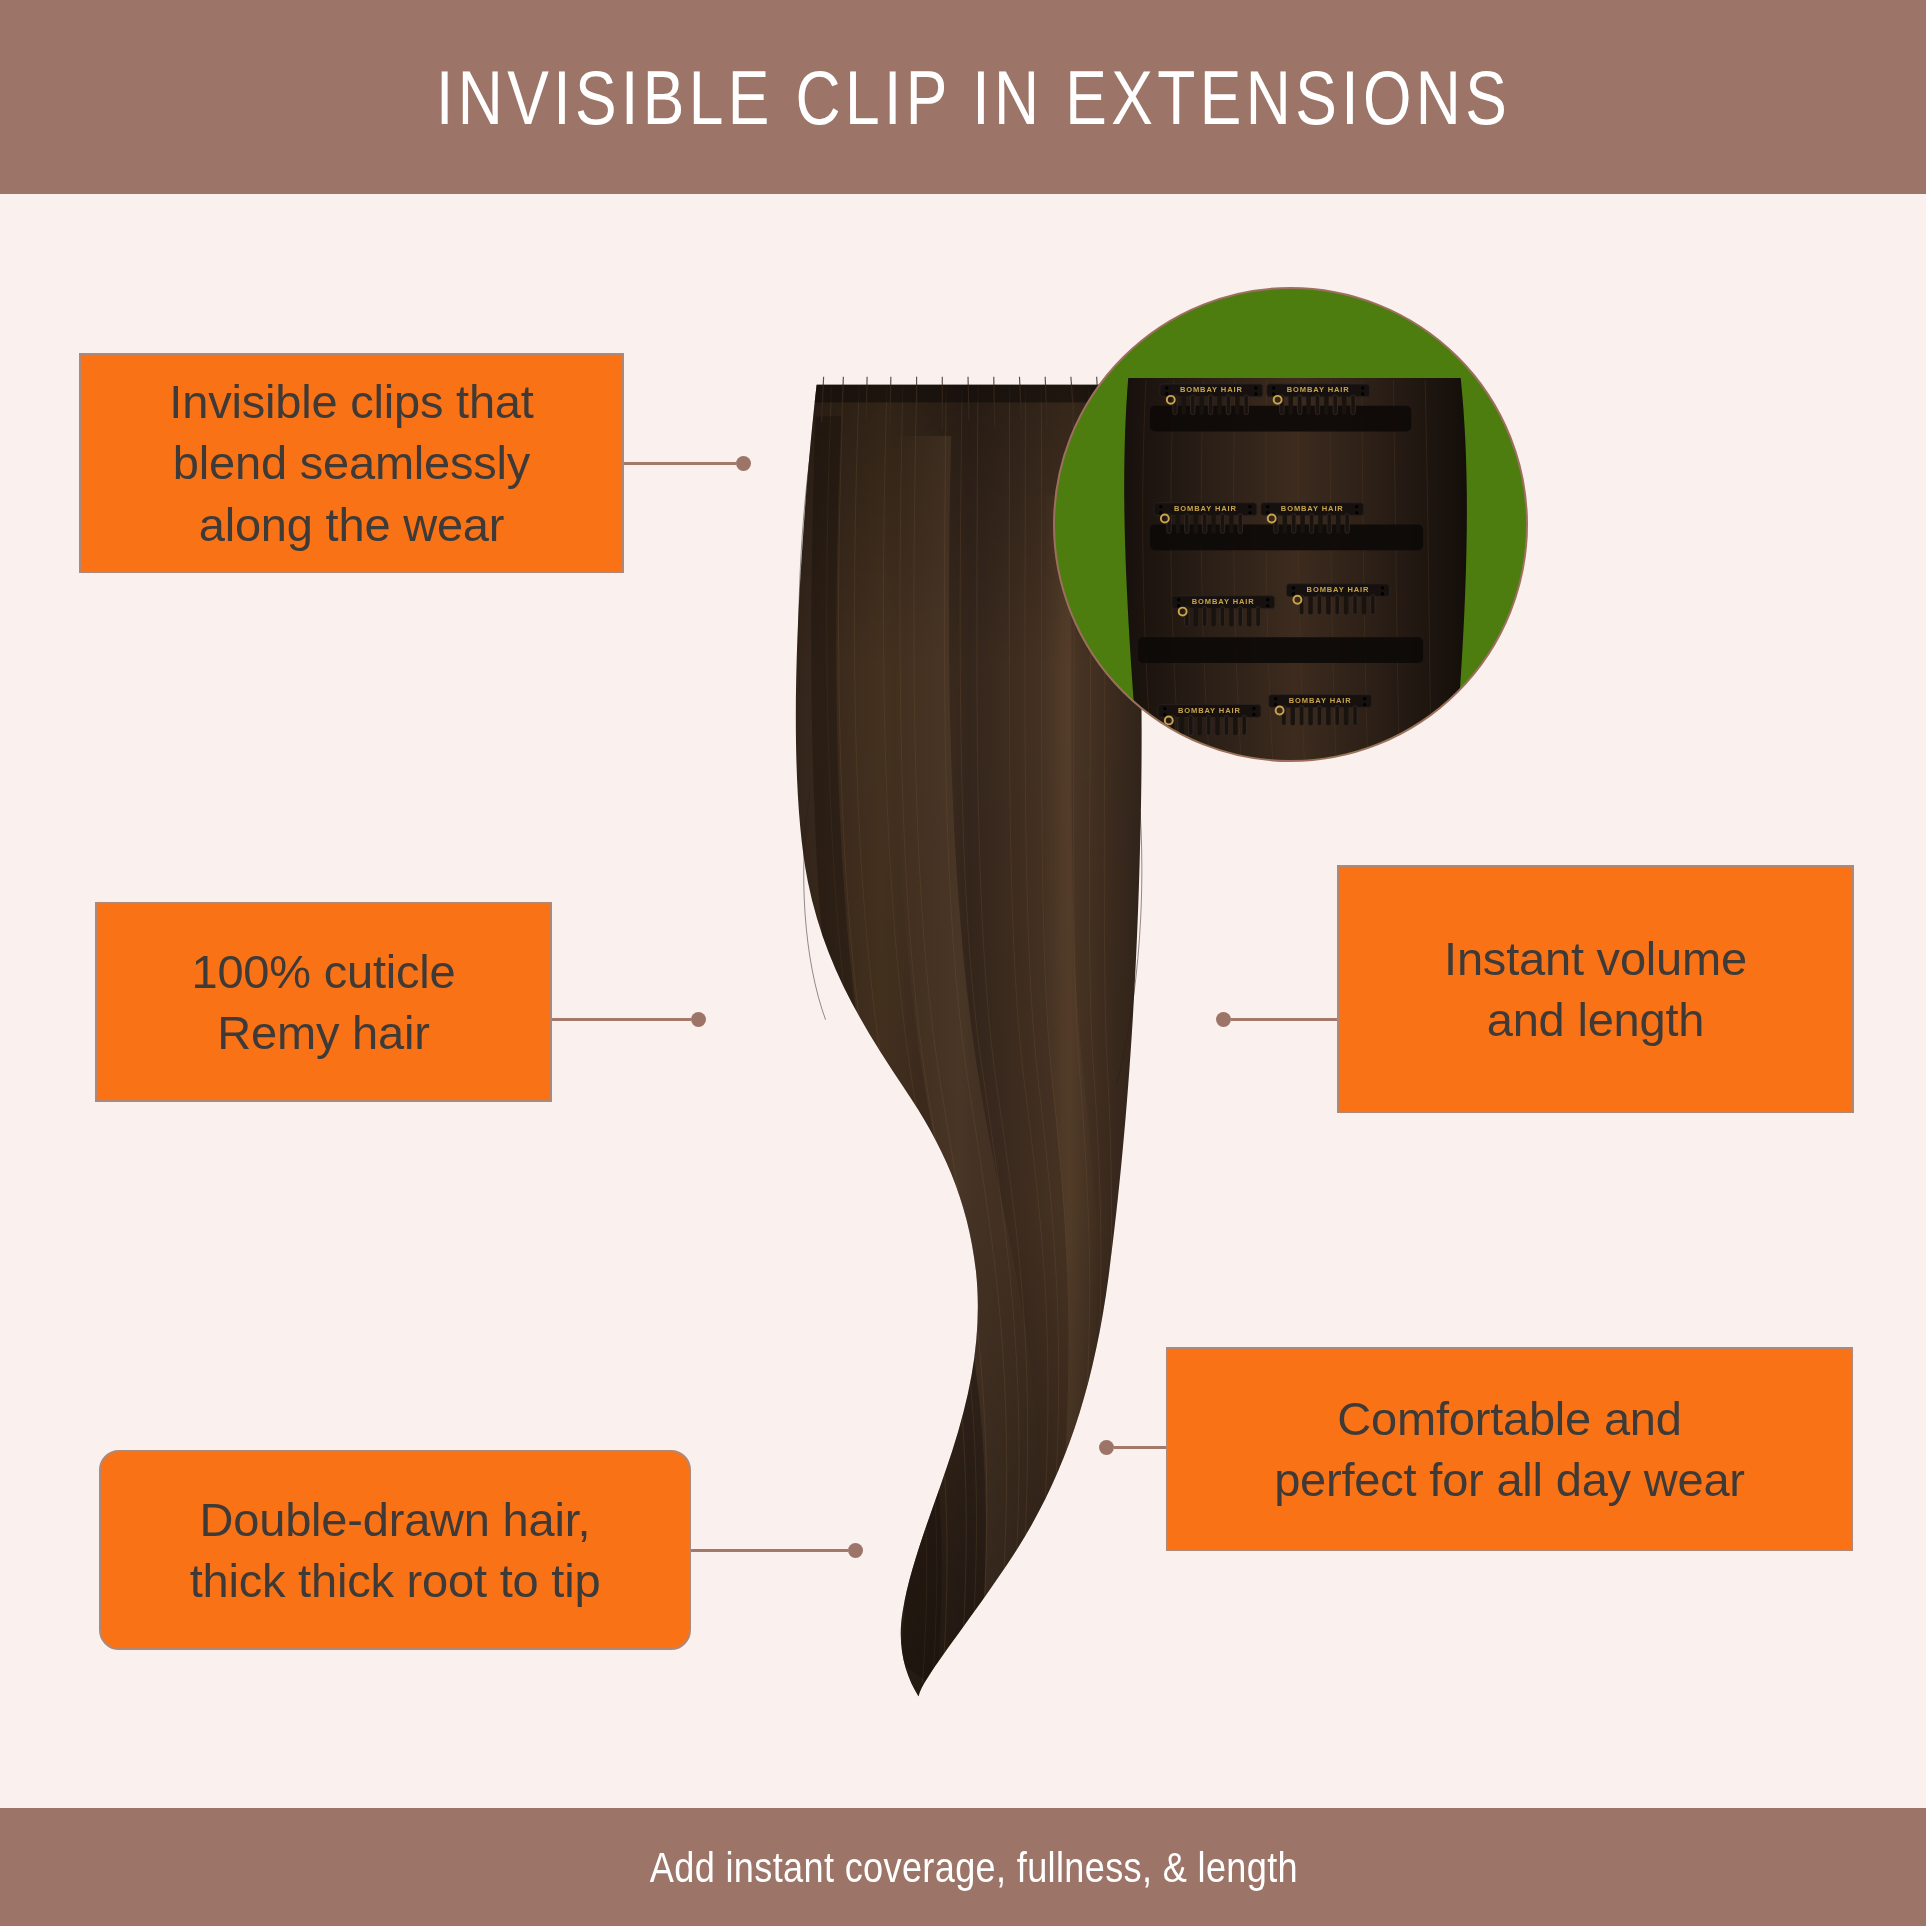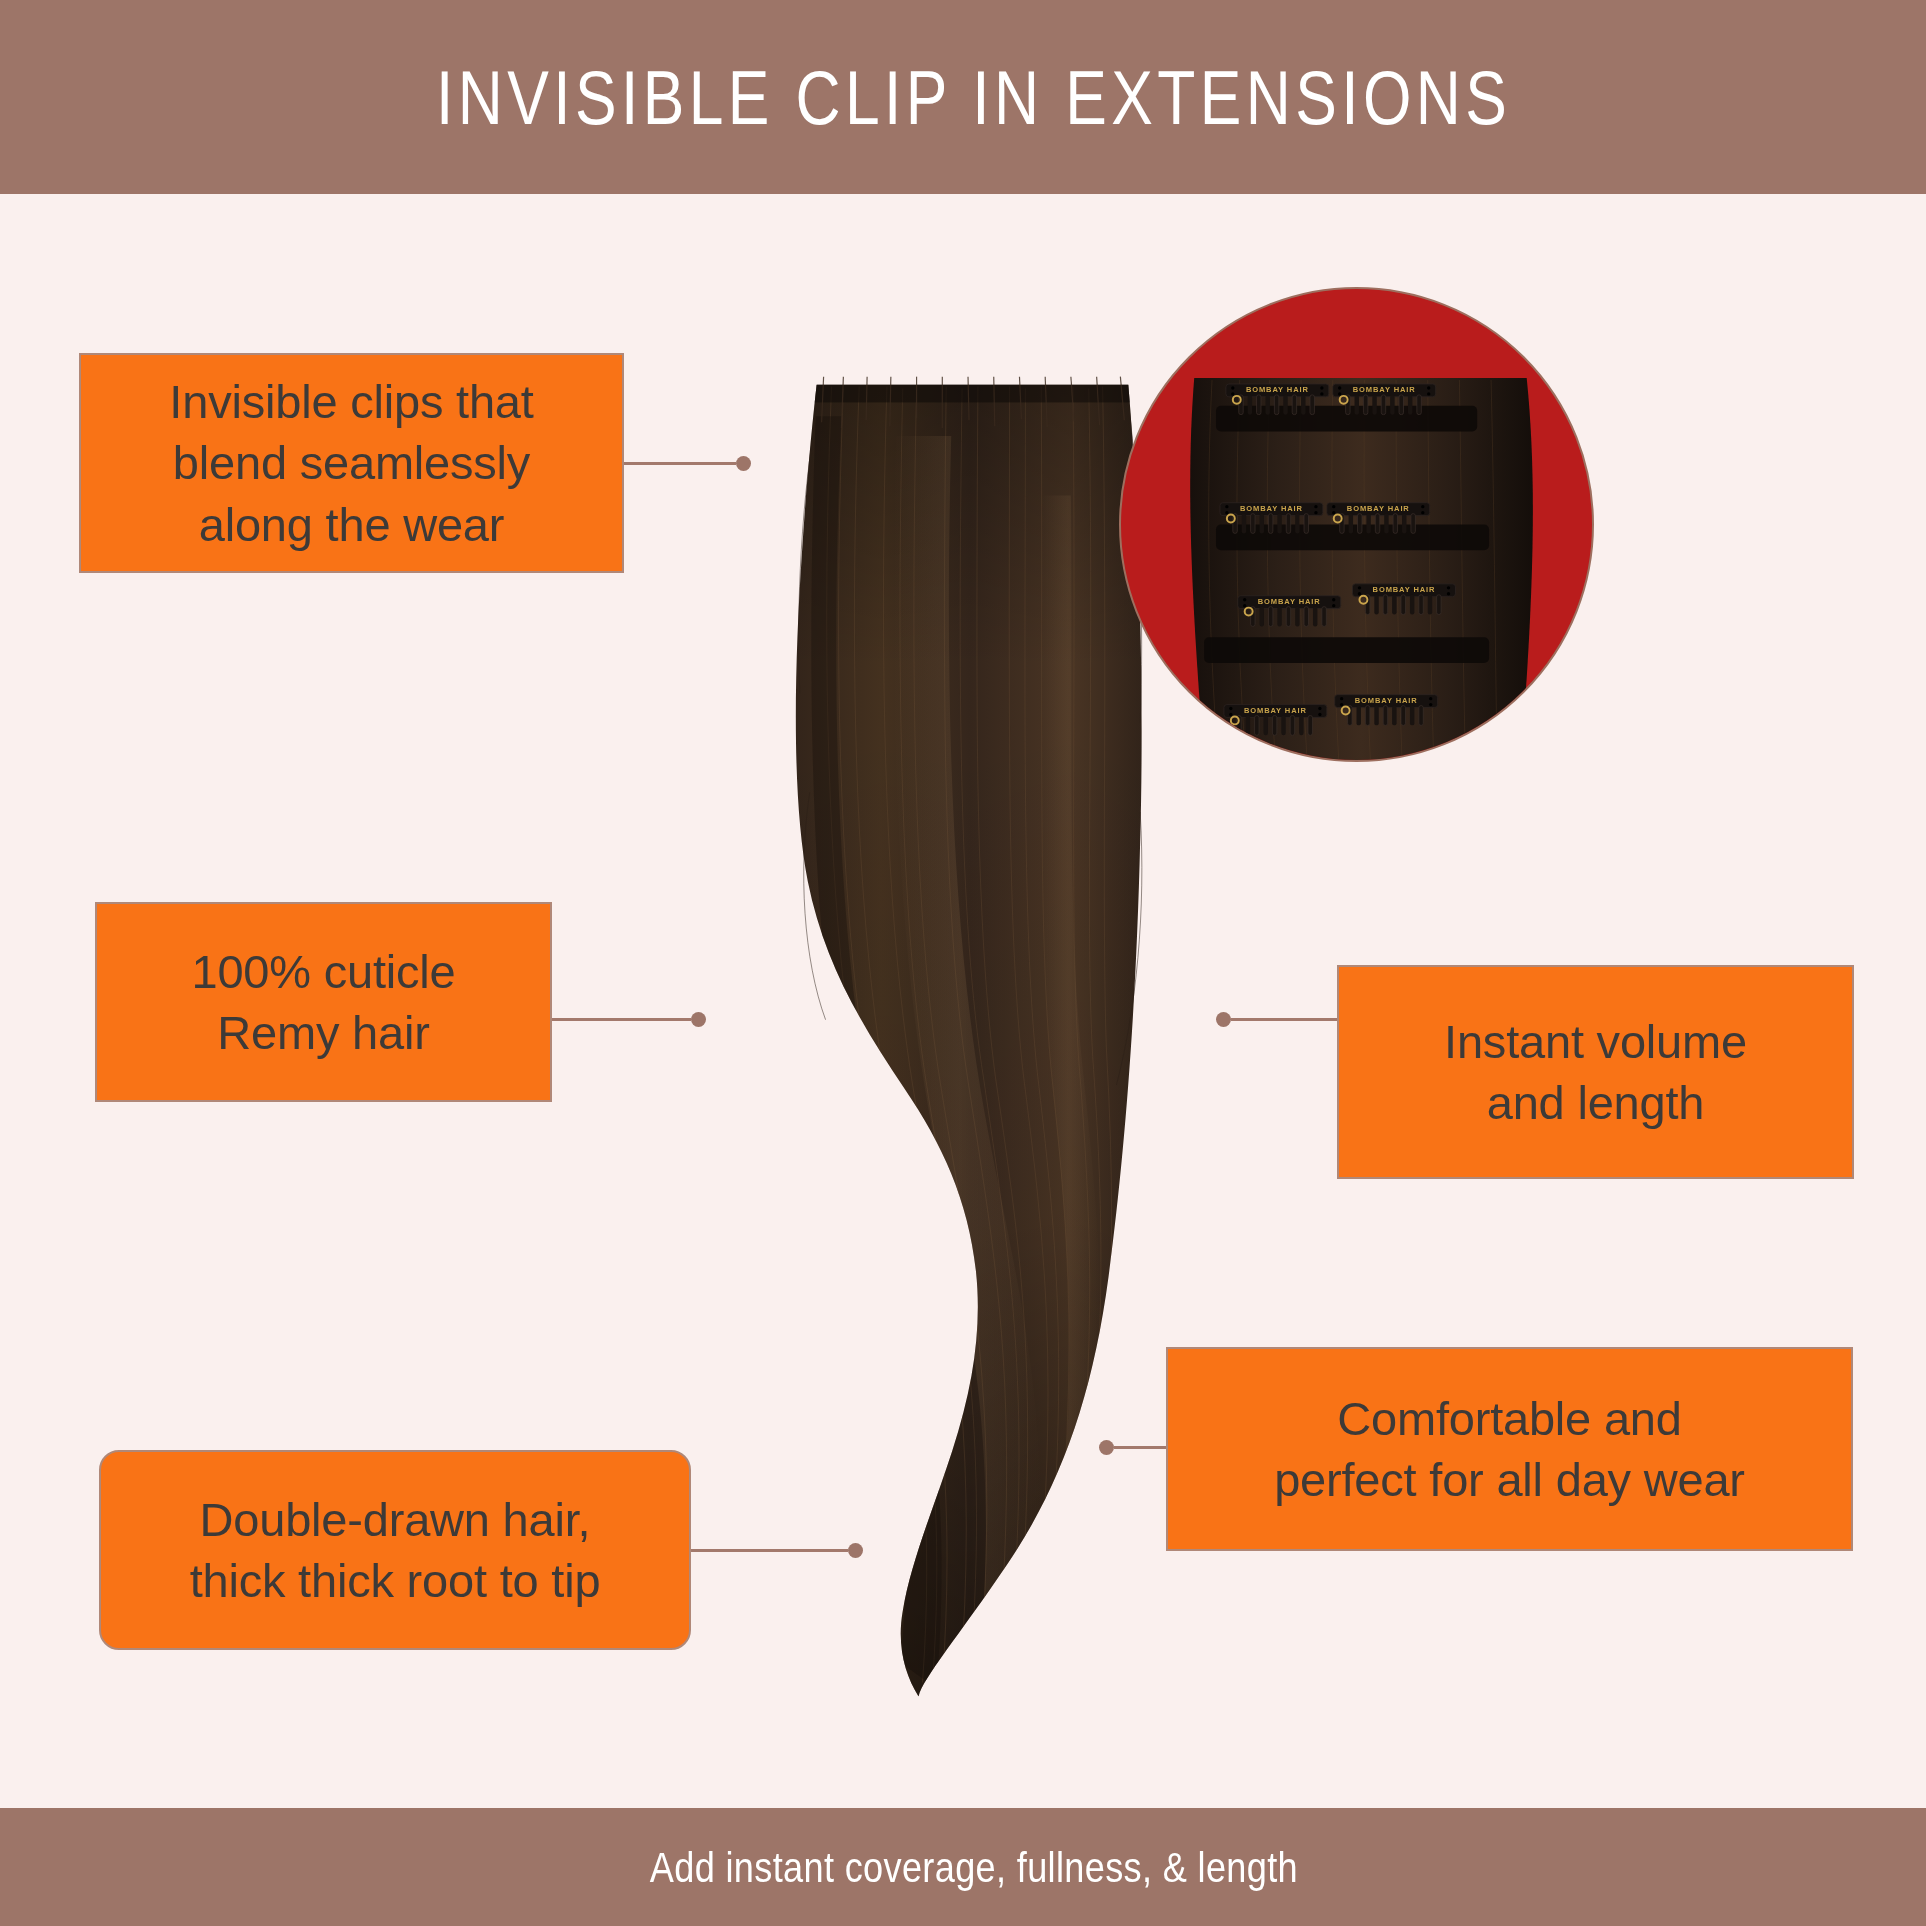--- a/index.html
+++ b/index.html
@@ -53,21 +53,21 @@
     font-size:47px;
     line-height:1.30;
     font-weight:300;
     letter-spacing:-0.2px;
     white-space:nowrap;
   }
 
   #callout-clips      { left:79px;   top:353px;  width:545px; height:220px; }
   #callout-remy       { left:95px;   top:878px;  width:457px; height:200px;margin-top:24px; }
   #callout-doubledrawn{ left:99px;  top:1450px; width:592px; height:200px;border-radius:20px; }
-  #callout-volume     { left:1337px; top:965px;  width:517px; height:214px; }
+  #callout-volume     { left:1337px; top:865px;  width:517px; height:248px; }
   #callout-comfort    { left:1166px; top:1347px; width:687px; height:204px; }
 
   
   .connector { position:absolute; height:14px; display:flex; align-items:center; }
   .connector .seg { height:3px; background:#a3796c; flex:1 1 auto; }
   .connector .dot { width:15px; height:15px; border-radius:50%; background:#9d7568; flex:0 0 auto; }
 
   
   #conn-clips       { left:624px;  top:456px;  width:127px; }
   #conn-remy        { left:552px;  top:1012px; width:154px; }
@@ -75,24 +75,24 @@
   
   #conn-volume      { left:1216px; top:1012px; width:127px; }
   #conn-comfort     { left:1099px; top:1440px; width:73px;  }
 
   
   #hair-main {
     position:absolute; left:693px; top:376px;
     width:554px; height:1327px;
   }
   #clip-inset {
-    position:absolute; left:1119px; top:287px;
+    position:absolute; left:1053px; top:287px;
     width:475px; height:475px;
     border-radius:50%;
-    background:#b91c1c;
+    background:#4d7c0f;
     border:2px solid #9d6f5f;
     overflow:hidden;
   }
   #clip-inset svg { display:block; }
 </style>
 </head>
 <body>
 
 <div class="bar" id="header-bar">
   <div id="header-title">INVISIBLE CLIP IN EXTENSIONS</div>

